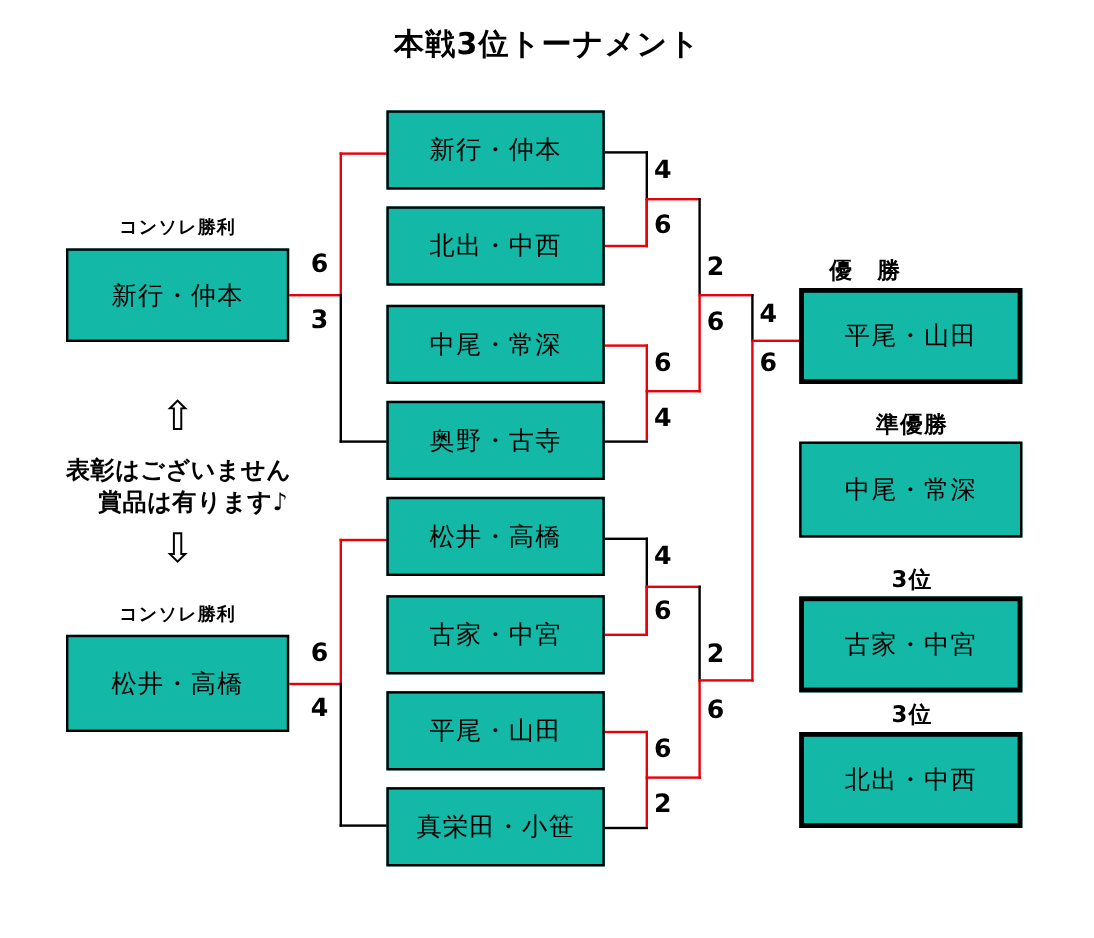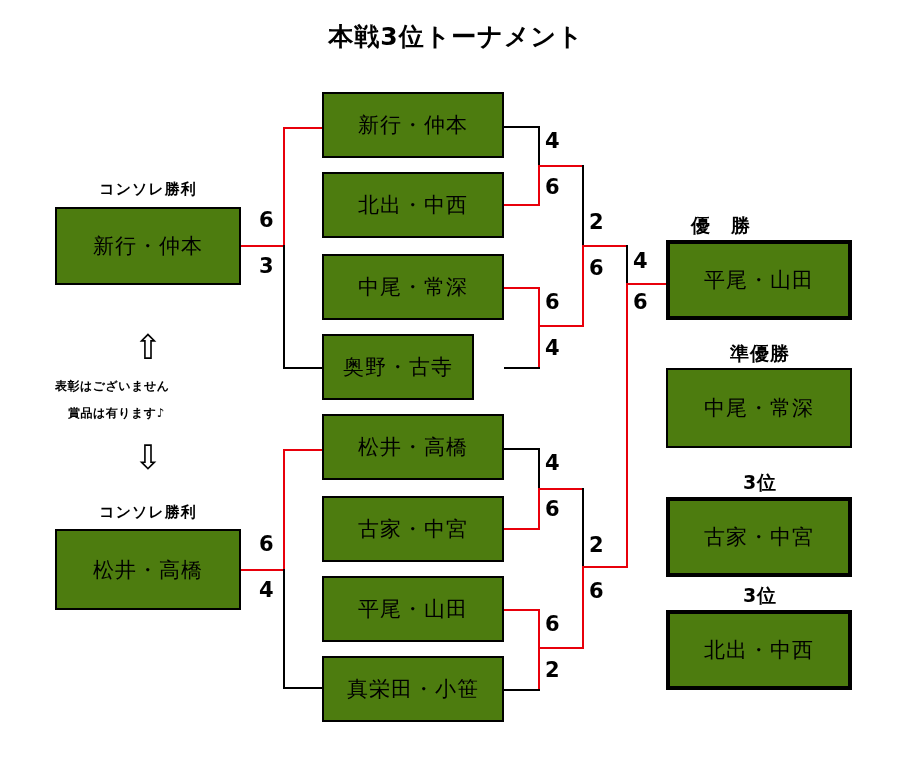--- a/index.html
+++ b/index.html
@@ -30,21 +30,21 @@
     font-weight: bold;
     letter-spacing: 1px;
     font-family: "DejaVu Sans", "Liberation Sans", sans-serif;
   }
 
   
   .box {
     position: absolute;
     box-sizing: border-box;
     border: 2px solid #000000;
-    background: #4d7c0f;
+    background: #14b8a6;
     display: flex;
     align-items: center;
     justify-content: center;
     font-size: 21px;
     letter-spacing: 1px;
     font-family: "DejaVu Sans", "Liberation Sans", sans-serif;
   }
   .box.thick {
     border-width: 4px;
   }
@@ -81,21 +81,22 @@
     font-size: 21px;
     font-weight: bold;
     font-family: "DejaVu Sans", "Liberation Sans", sans-serif;
     line-height: 1;
     white-space: nowrap;
   }
 
   
   .note-text {
     position: absolute;
-    font-size: 12px;
+    text-align: center;
+    font-size: 20px;
     font-weight: bold;
     letter-spacing: 0.5px;
     font-family: "DejaVu Sans", "Liberation Sans", sans-serif;
     white-space: nowrap;
   }
   .arrow {
     position: absolute;
     text-align: center;
     font-size: 34px;
     line-height: 1;
@@ -143,21 +144,21 @@
 
   <div class="box" style="left:322px; top:92px; width:182px; height:66px;">
     <span class="nm">新行・仲本</span>
   </div>
   <div class="box" style="left:322px; top:172px; width:182px; height:66px;">
     <span class="nm">北出・中西</span>
   </div>
   <div class="box" style="left:322px; top:254px; width:182px; height:66px;">
     <span class="nm">中尾・常深</span>
   </div>
-  <div class="box" style="left:322px; top:334px; width:152px; height:66px;">
+  <div class="box" style="left:322px; top:334px; width:182px; height:66px;">
     <span class="nm">奥野・古寺</span>
   </div>
   <div class="box" style="left:322px; top:414px; width:182px; height:66px;">
     <span class="nm">松井・高橋</span>
   </div>
   <div class="box" style="left:322px; top:496px; width:182px; height:66px;">
     <span class="nm">古家・中宮</span>
   </div>
   <div class="box" style="left:322px; top:576px; width:182px; height:66px;">
     <span class="nm">平尾・山田</span>

